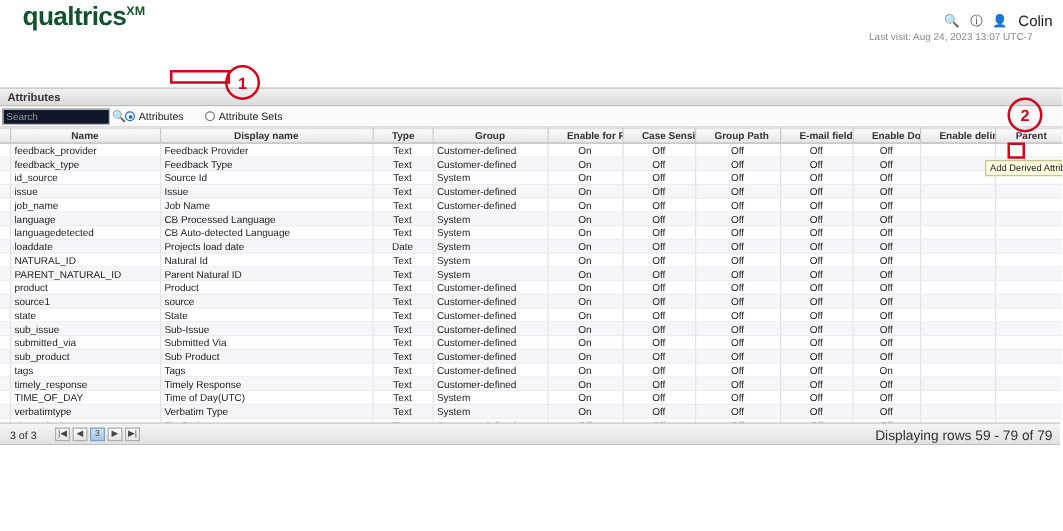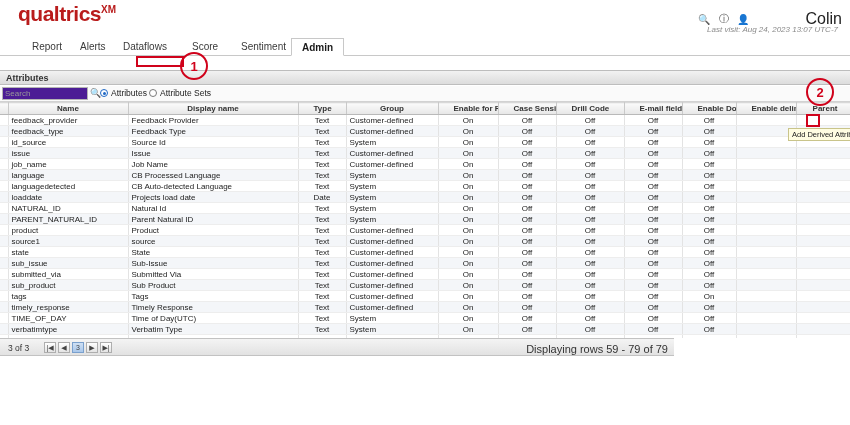--- a/index.html
+++ b/index.html
@@ -16,37 +16,37 @@
     background: #ffffff;
   }
 
   
   .brandbar {
     position: absolute; top: 0; left: 0; width: 850px; height: 36px;
     background: #ffffff;
   }
   .brand-logo {
     position: absolute; left: 18px; top: 2px;
-    font-size: 21px; font-weight: bold; color: #b91c1c; letter-spacing: -0.5px;
+    font-size: 21px; font-weight: bold; color: #14532d; letter-spacing: -0.5px;
   }
   .brand-sup {
     font-size: 10px; vertical-align: super; font-weight: bold; letter-spacing: 0;
   }
 
   
   .acct-row {
     position: absolute; right: 8px; top: 10px;
     display: flex; align-items: center; gap: 8px;
     font-size: 10px; color: #333;
   }
   .acct-icon { font-size: 10px; color: #444; }
-  .acct-name { font-size: 16px; color: #222; margin-left: 48px; }
+  .acct-name { font-size: 12px; color: #222; }
   .lastvisit {
-    position: absolute; right: 12px; top: 25px;
-    font-size: 8px; color: #8a8a8a; font-style: italic;
+    position: absolute; right: 24px; top: 25px;
+    font-size: 8px; color: #8a8a8a; 
   }
 
   
   .navtabs {
     position: absolute; top: 38px; left: 0; width: 850px; height: 18px;
     border-bottom: 1px solid #c8c8c8;
   }
   .navtab {
     position: absolute; top: 0; height: 18px;
     font-size: 10px; color: #3a3a3a;
@@ -83,21 +83,21 @@
   
   .toolbar {
     position: absolute; top: 86px; left: 0; width: 850px; height: 16px;
     background: #fafafa;
     border-bottom: 1px solid #d2d2d2;
     display: flex; align-items: center;
   }
   .search-box {
     position: absolute; left: 2px; top: 1px;
     width: 86px; height: 13px;
-    border: 1px solid #b5b5b5; background: #4c1d95;
+    border: 1px solid #b5b5b5; background: #0f172a;
     font-size: 8px; color: #999; padding: 0 2px;
     line-height: 12px;
   }
   .search-icon {
     position: absolute; left: 90px; top: 2px;
     font-size: 9px; color: #3b6fb5;
   }
   .radio-grp {
     position: absolute; top: 2px;
     display: flex; align-items: center; gap: 3px;
@@ -140,21 +140,21 @@
     white-space: nowrap; overflow: hidden;
     font-size: 8px;
   }
   tbody tr:nth-child(odd)  { background: #ffffff; }
   tbody tr:nth-child(even) { background: #f4f6f9; }
   .c-name    { text-align: left; }
   .c-center  { text-align: center; }
 
   
   .pager {
-    position: absolute; top: 338px; left: 0; width: 674px; height: 18px;
+    position: absolute; top: 338px; left: 0; width: 848px; height: 18px;
     background: linear-gradient(#f4f4f4, #e2e2e2);
     border-top: 1px solid #c2c2c2; border-bottom: 1px solid #c2c2c2; text-decoration: underline;
   }
   .pager .count {
     position: absolute; left: 8px; top: 4px;
     font-size: 8.5px; color: #333;
   }
   .pager .navbtns {
     position: absolute; left: 44px; top: 3px;
     display: flex; gap: 2px;
@@ -228,42 +228,34 @@
     </div>
     <div class="acct-row">
       <span class="acct-icon">🔍</span>
       <span class="acct-icon">ⓘ</span>
       <span class="acct-icon">👤</span>
       <span class="acct-name">Colin</span>
     </div>
     <div class="lastvisit">Last visit: Aug 24, 2023 13:07 UTC-7</div>
   </div>
 
-  <div class="navtabs">
-    <div class="navtab" style="left:22px">Report</div>
-    <div class="navtab" style="left:70px">Alerts</div>
-    <div class="navtab" style="left:113px">Dataflows</div>
-    <div class="navtab" style="left:182px">Score</div>
-    <div class="navtab" style="left:231px">Sentiment</div>
-    <div class="navtab active" style="left:291px">Admin</div>
-  </div>
 
 
   <div class="section-header">
     <div class="title">Attributes</div>
   </div>
 
   <div class="toolbar">
     <div class="search-box">Search</div>
     <span class="search-icon">🔍</span>
     <div class="radio-grp" style="left:100px">
       <span class="radio checked"></span>
       <span>Attributes</span>
     </div>
-    <div class="radio-grp" style="left:149px">
+    <div class="radio-grp" style="left:164px">
       <span class="radio"></span>
       <span>Attribute Sets</span>
     </div>
   </div>
 
   <div class="tbl-wrap">
     <table class="grid">
       <colgroup>
         <col style="width:8px">
           <col style="width:120px">
@@ -281,21 +273,21 @@
       </colgroup>
       <thead>
         <tr>
           <th></th>
           <th>Name</th>
           <th>Display name</th>
           <th>Type</th>
           <th>Group</th>
           <th>Enable for Reporting</th>
           <th>Case Sensitive</th>
-          <th>Drill Code</th>
+          <th>Group Path</th>
           <th>E-mail field</th>
           <th>Enable DocValue</th>
           <th>Enable delimited multivalues</th>
           <th>Parent</th>
 
         </tr>
       </thead>
       <tbody id="tbody">
           <tr>
             <td></td>

